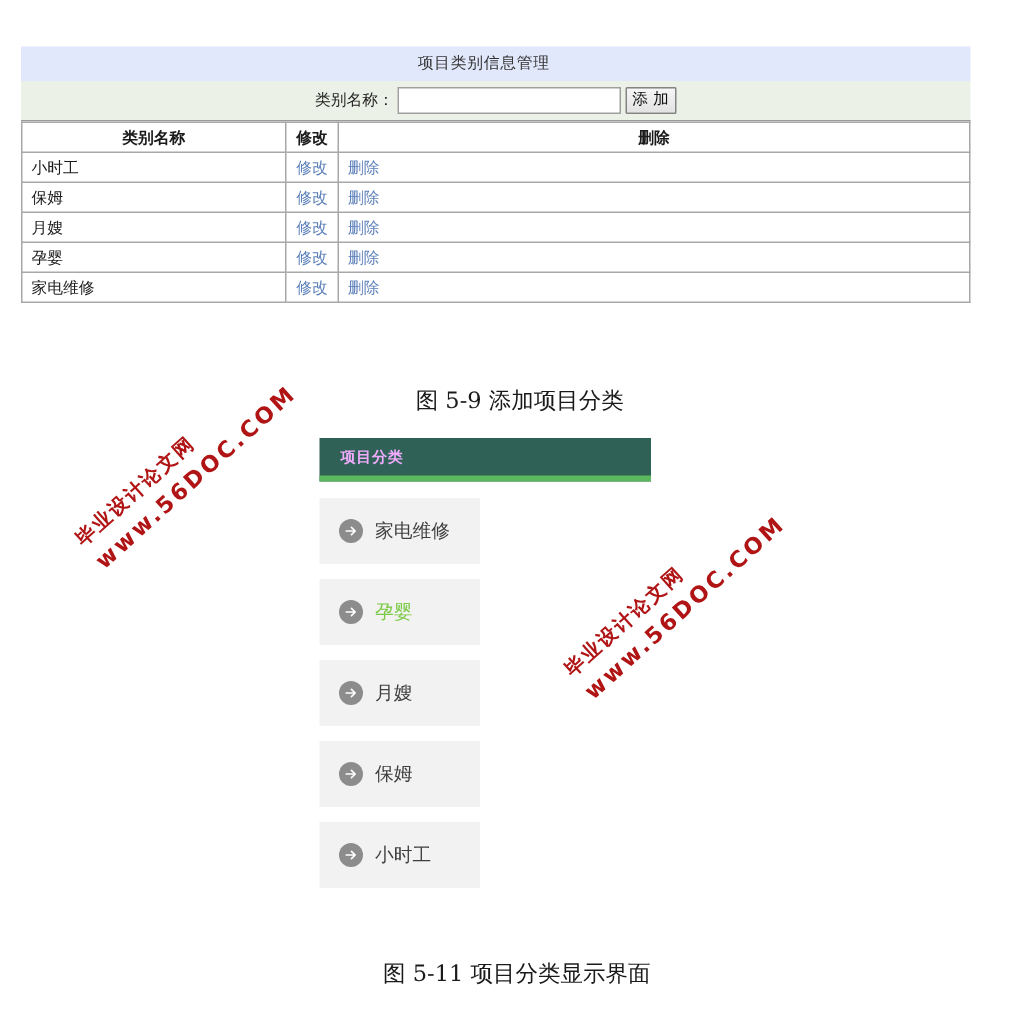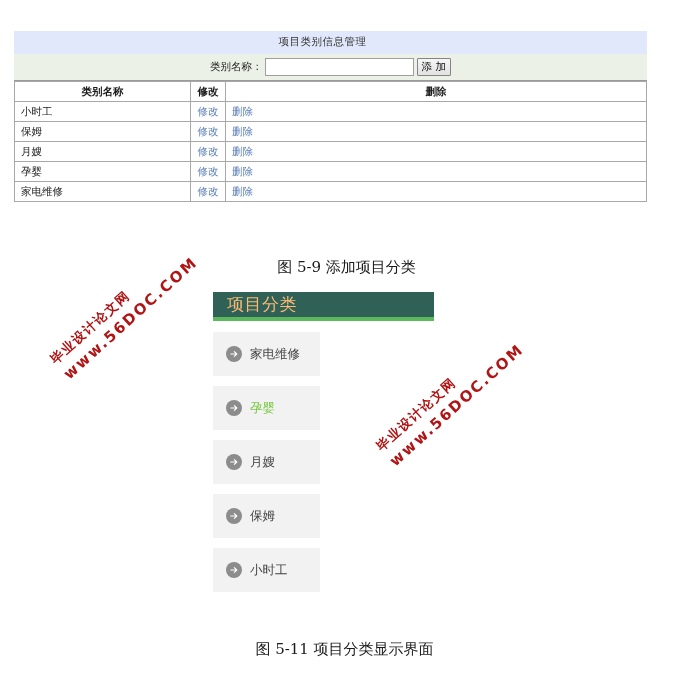--- a/index.html
+++ b/index.html
@@ -121,23 +121,23 @@
   .cat-header {
     background: #2f6157;
     border-bottom: 4px solid #5cb85c;
     height: 29px;
     display: flex;
     align-items: center;
     padding-left: 14px;
     box-sizing: border-box;
   }
   .cat-header-title {
-    color: #fdba74;
-    font-size: 17px;
-    font-weight: normal;
+    color: #f0abfc;
+    font-size: 10px;
+    font-weight: bold;
     letter-spacing: 0.5px;
   }
   .cat-list {
     margin: 0;
     padding: 0;
     list-style: none;
     margin-top: 11px;
   }
   .cat-item {
     width: 107px;

